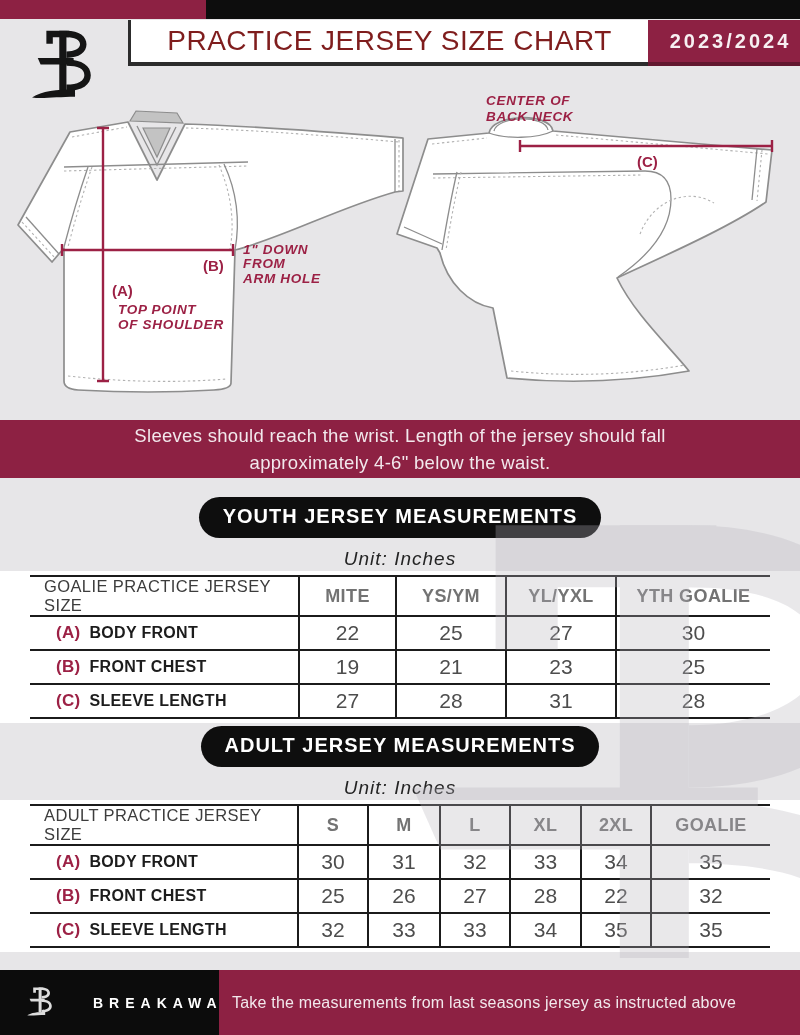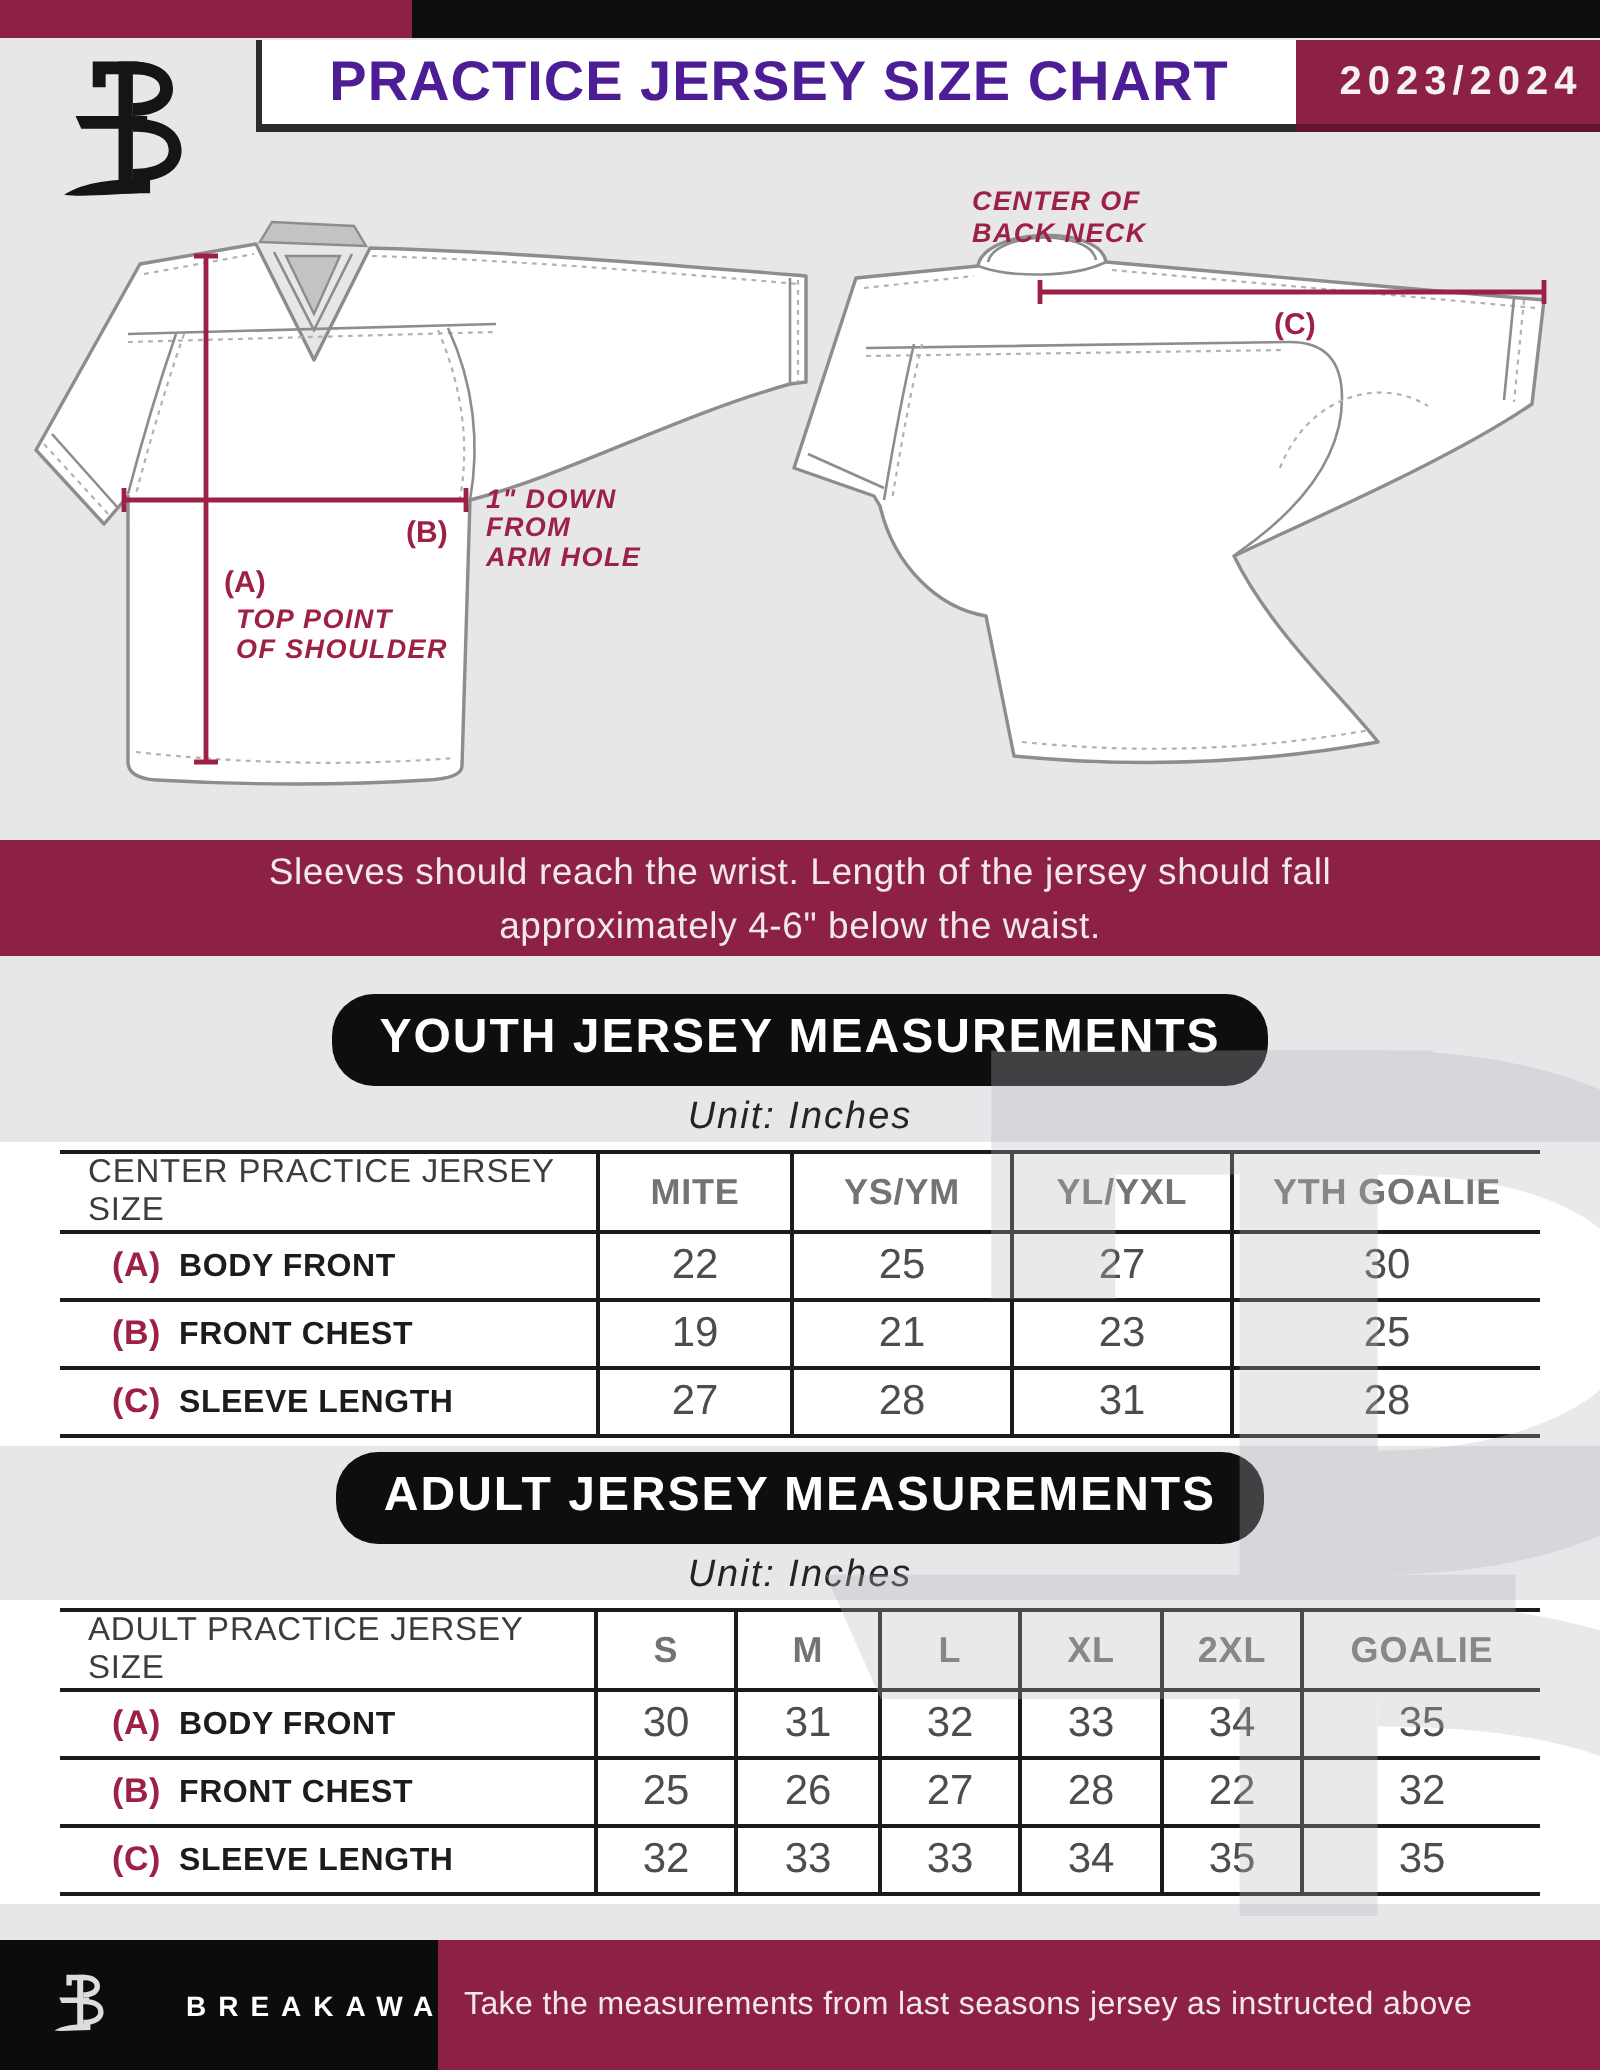--- a/index.html
+++ b/index.html
@@ -5,21 +5,21 @@
   * { margin:0; padding:0; box-sizing:border-box; }
   body { background:#cfcfd2; font-family:"Liberation Sans", sans-serif; }
   .page { position:relative; width:800px; height:1035px; background:#e7e6e8; overflow:hidden; margin:0 auto; }
 
   
   .topstrip { position:absolute; top:0; left:0; width:800px; height:19px; background:#0d0d0d; }
   .topstrip-maroon { position:absolute; top:0; left:0; width:206px; height:19px; background:#8d2143; }
   .title-box { position:absolute; left:128px; top:20px; width:520px; height:46px; background:#ffffff;
                border-left:3px solid #2c2c2c; border-bottom:4px solid #2c2c2c;
                display:flex; align-items:center; justify-content:center; }
-  .title-text { font-size:28px; font-weight:700; letter-spacing:.5px; color:#4c1d95; white-space:nowrap; }
+  .title-text { font-size:28px; font-weight:400; letter-spacing:.5px; color:#7f1d1d; white-space:nowrap; }
   .season-box { position:absolute; left:648px; top:20px; width:165px; height:46px; background:#8d2143;
                 border-bottom:4px solid rgba(0,0,0,.30);
                 display:flex; align-items:center; justify-content:center; }
   .season-text { font-size:20px; font-weight:700; letter-spacing:3px; color:#f7f0f2; white-space:nowrap; }
   .logo-header { position:absolute; left:28px; top:25px; width:74px; height:86px; }
 
   
   .diagram { position:absolute; left:0; top:62px; width:800px; height:358px; }
   .jersey-fill { fill:#ffffff; stroke:#8d8d8d; stroke-width:1.7; stroke-linejoin:round; }
   .seam  { fill:none; stroke:#8d8d8d; stroke-width:1.3; }
@@ -31,21 +31,21 @@
             letter-spacing:.7px; fill:#9c2145; }
 
   
   .banner { position:absolute; left:0; top:420px; width:800px; height:58px; background:#8d2143;
             display:flex; flex-direction:column; align-items:center; justify-content:center; }
   .banner div { font-size:18.5px; line-height:27px; letter-spacing:.3px; color:#f2e8ec; }
 
   
   .section-head { position:absolute; left:0; width:800px; text-align:center; }
   .head-box { display:inline-block; background:#0e0e0e; color:#ffffff; border-radius:21px;
-              padding:8px 24px 10px; font-size:24px; font-weight:700; letter-spacing:1px; white-space:nowrap; }
+              padding:8px 24px 10px; font-size:20px; font-weight:700; letter-spacing:1px; white-space:nowrap; }
   .unit-line { position:absolute; left:0; width:800px; text-align:center; font-style:italic;
                font-size:19px; font-weight:500; letter-spacing:1px; color:#242424; }
 
   
   .table-band { position:absolute; left:0; width:800px; height:152px; background:#ffffff; }
   .size-table { border-collapse:collapse; table-layout:fixed; margin:4px auto 0; }
   .size-table th, .size-table td { border-top:2px solid #1b1b1b; border-bottom:2px solid #1b1b1b; padding:0; }
   .size-table th + th, .size-table td + td { border-left:2px solid #1b1b1b; }
   .size-table thead tr { height:36px; }
   .size-table tbody tr { height:34px; }
@@ -186,21 +186,21 @@
     <table class="size-table">
       <colgroup>
           <col style="width:269px">
           <col style="width:97px">
           <col style="width:110px">
           <col style="width:110px">
           <col style="width:154px">
         </colgroup>
       <thead>
         <tr>
-          <th class="rowhead">CENTER PRACTICE JERSEY SIZE</th>
+          <th class="rowhead">GOALIE PRACTICE JERSEY SIZE</th>
           <th class="colhead">MITE</th>
           <th class="colhead">YS/YM</th>
           <th class="colhead">YL/YXL</th>
           <th class="colhead">YTH GOALIE</th>
         </tr>
       </thead>
       <tbody>
         <tr>
           <td class="label-cell"><span class="tag">(A)</span><span>BODY FRONT</span></td>
           <td class="num">22</td>

